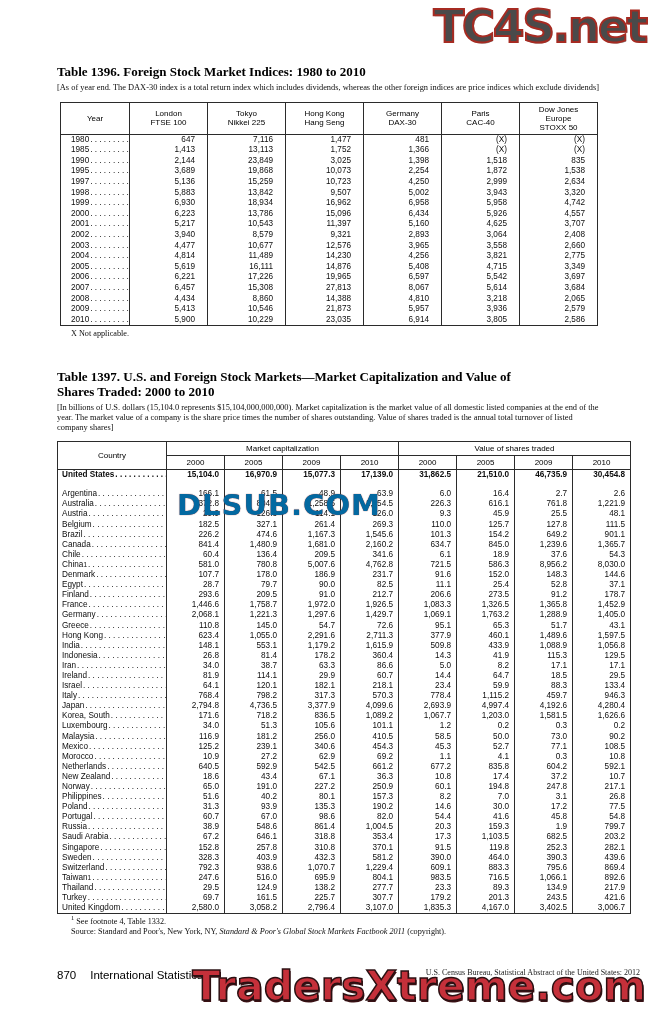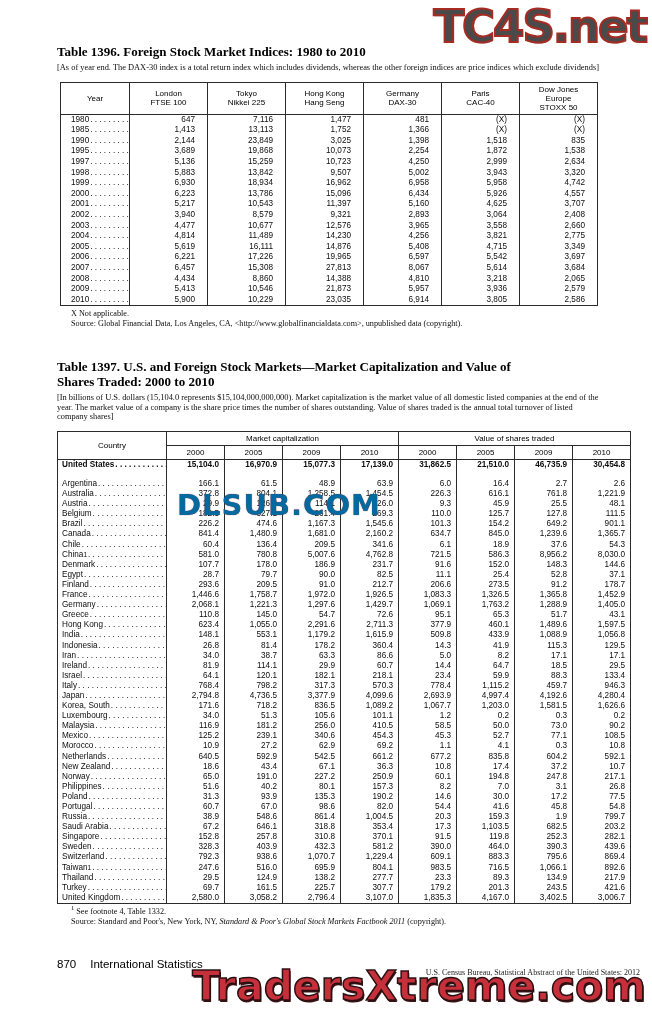--- a/index.html
+++ b/index.html
@@ -1,18 +1,18 @@
 <!DOCTYPE html>
 <html><head>
 <meta charset="utf-8">
 <style>
   html,body{margin:0;padding:0}
   body{width:652px;height:1024px;position:relative;background:#ffffff;color:#0d0d0d;
        font-family:"Liberation Sans",sans-serif;overflow:hidden}
-  .page{position:absolute;top:0;left:0;right:0;bottom:0;padding:44px 22px 0 57px;background:#fff}
+  .page{position:absolute;top:0;left:0;right:0;bottom:0;padding:64px 22px 0 57px;background:#fff}
 
   
   .tbl-title{font-family:"Liberation Serif",serif;font-weight:bold;font-size:13px;line-height:15px;
              margin:0 0 4px 0;max-width:480px;color:#000}
   .tbl-note{font-family:"Liberation Serif",serif;font-size:8.4px;line-height:9.7px;margin:0 0 9px 0;max-width:548px}
 
   table{border-collapse:collapse;table-layout:fixed;border:1px solid #2b2b2b}
   thead th{border:1px solid #2b2b2b;font-weight:normal;font-size:8px;line-height:9px;
            text-align:center;vertical-align:middle;padding:2px 1px;color:#000}
   tbody td{padding:0;font-size:8.2px;vertical-align:bottom;border-left:1px solid #2b2b2b}
@@ -358,21 +358,20 @@
           <td class="num">23,035</td>
           <td class="num">6,914</td>
           <td class="num">3,805</td>
           <td class="num">2,586</td>
         </tr>
       </tbody>
   </table>
 
   <div class="fnblock">
     <div class="fn-line">X Not applicable.</div>
-    <div class="fn-line">Source: Global Financial Data, Los Angeles, CA, &lt;http://www.globalfinancialdata.com&gt;, unpublished data (copyright).</div>
   </div>
 
   <div class="gap1"></div>
 
   <h2 class="tbl-title">Table 1397. U.S. and Foreign Stock Markets—Market Capitalization and Value of Shares Traded: 2000 to 2010</h2>
   <p class="tbl-note">[In billions of U.S. dollars (15,104.0 represents $15,104,000,000,000). Market capitalization is the market value of all domestic listed companies at the end of the year. The market value of a company is the share price times the number of shares outstanding. Value of shares traded is the annual total turnover of listed company shares]</p>
 
   <table class="t1397">
     <colgroup>
       <col class="c-country">

